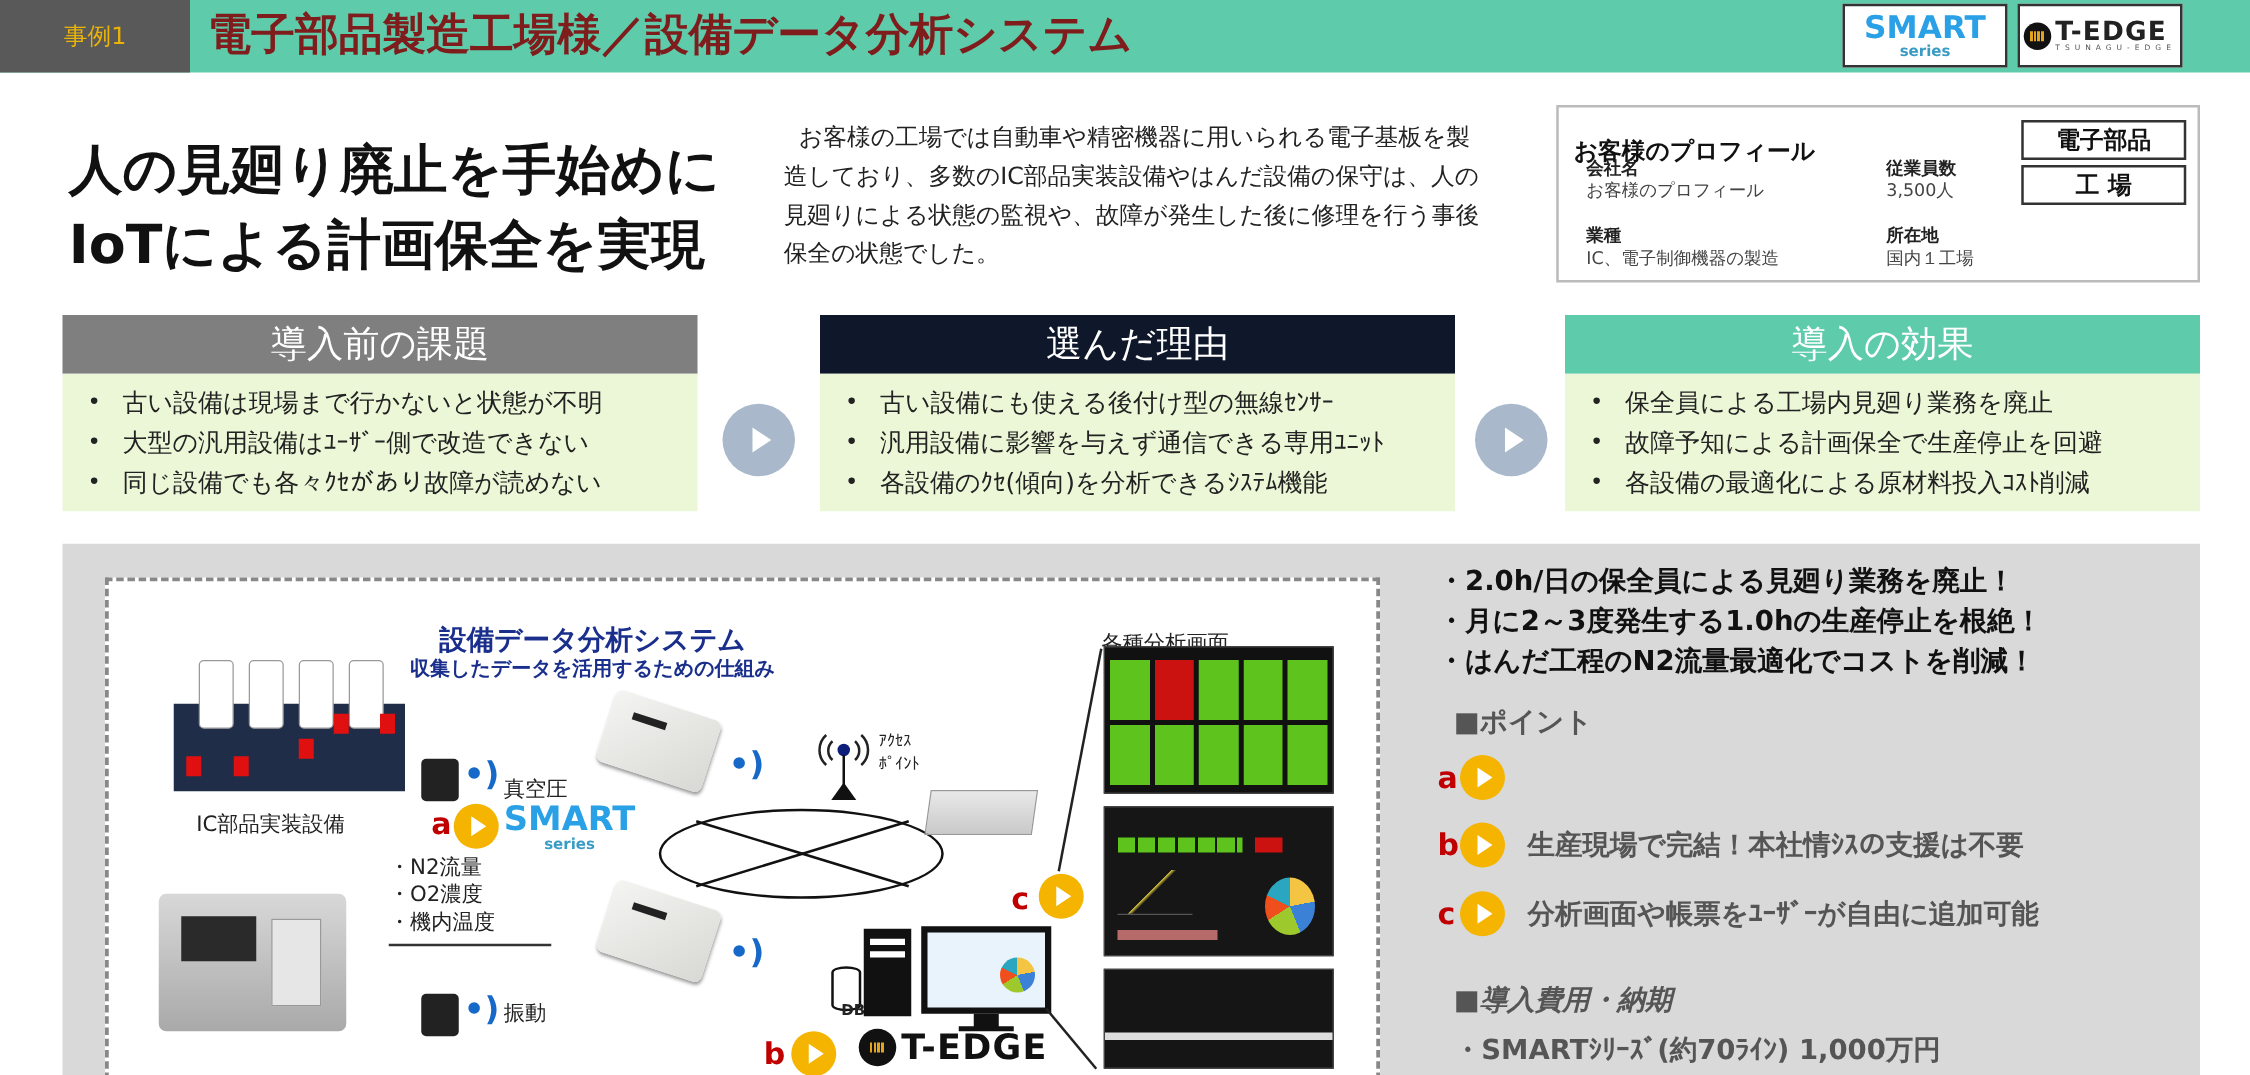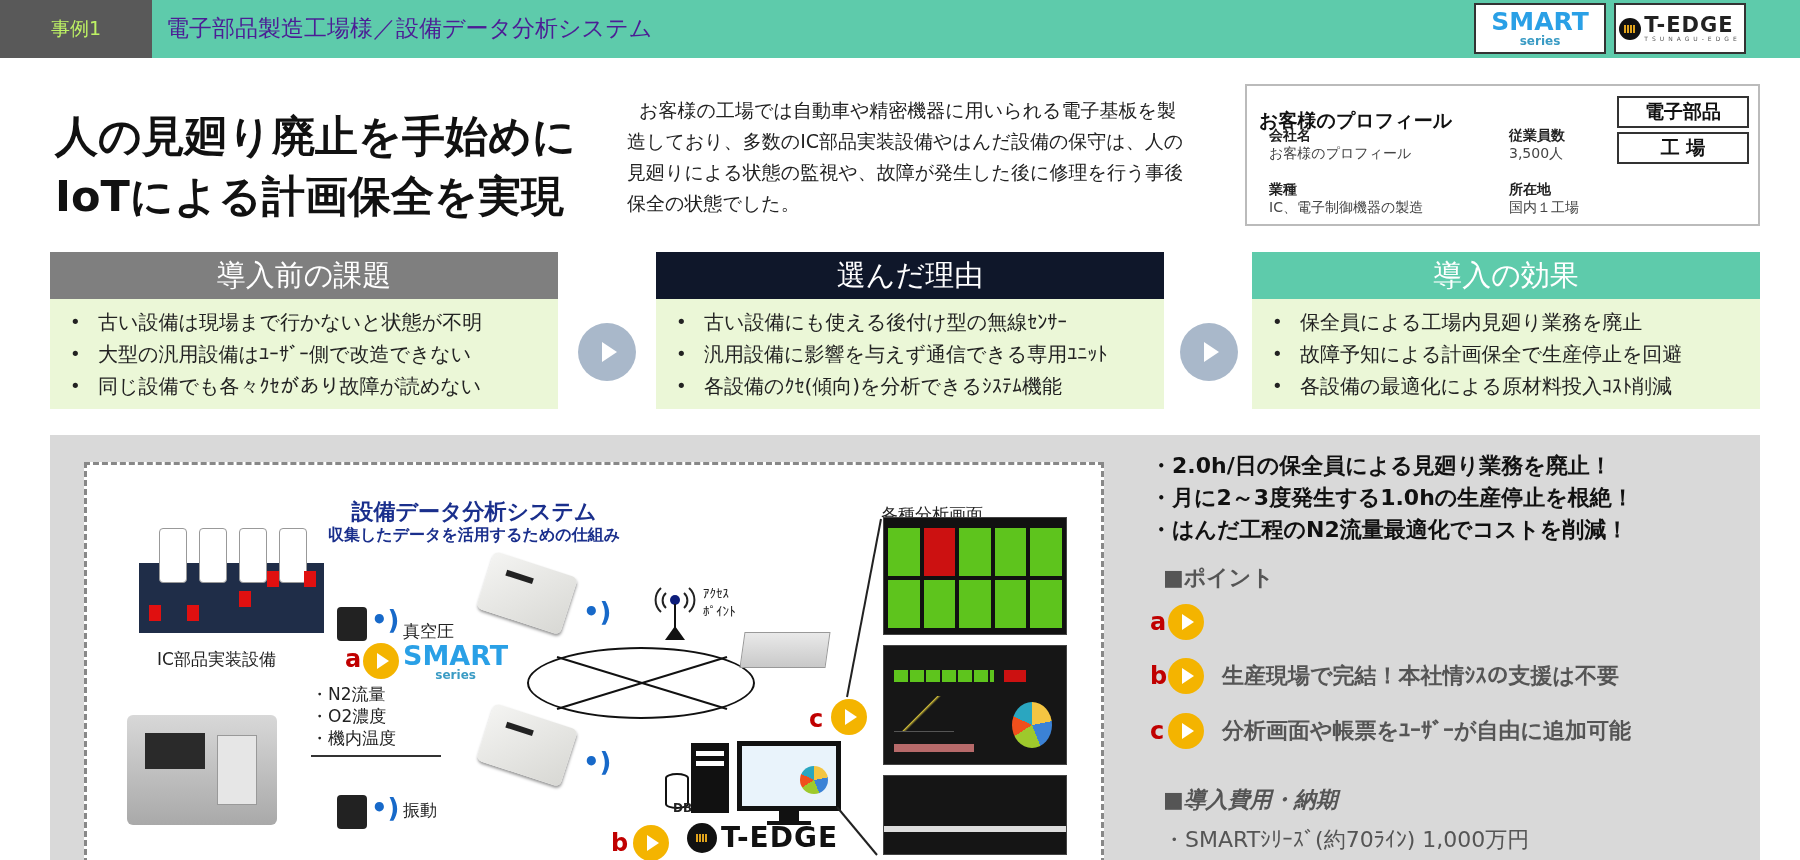--- a/index.html
+++ b/index.html
@@ -1,21 +1,21 @@
 <!DOCTYPE html>
 <html><head>
 <meta charset="utf-8">
 <style>
   * { box-sizing: border-box; margin: 0; padding: 0; }
   body { width: 1800px; height: 860px; background: #ffffff; font-family: "DejaVu Sans", "Liberation Sans", sans-serif; color: #111; position: relative; overflow: hidden; }
 
   
   .header { position: absolute; left: 0; top: 0; width: 1800px; height: 58px; background: #5ecbab; }
-  .case-tag { position: absolute; left: 0; top: 0; width: 152px; height: 58px; background: #595959; color: #bef264; font-size: 19px; display: flex; align-items: center; justify-content: center; }
-  .header-title { position: absolute; left: 166px; top: 6px; font-size: 23px; font-weight: normal; color: #4c1d95; letter-spacing: 0px; line-height: 44px; }
+  .case-tag { position: absolute; left: 0; top: 0; width: 152px; height: 58px; background: #595959; color: #eab308; font-size: 19px; display: flex; align-items: center; justify-content: center; }
+  .header-title { position: absolute; left: 166px; top: 6px; font-size: 35px; font-weight: bold; color: #7f1d1d; letter-spacing: 0px; line-height: 44px; }
   .logo-box { position: absolute; top: 3px; height: 51px; background: #fff; border: 2px solid #333; display: flex; flex-direction: column; align-items: center; justify-content: center; }
   .logo-smart { left: 1474px; width: 132px; }
   .logo-smart .s1 { color: #2aa0e6; font-weight: bold; font-size: 25px; line-height: 24px; }
   .logo-smart .s2 { color: #3a9bc4; font-weight: bold; font-size: 12px; line-height: 14px; }
   .logo-tedge { left: 1614px; width: 132px; flex-direction: row; }
   .tedge-circle { width: 22px; height: 22px; border-radius: 50%; background: #111; display: inline-flex; align-items: center; justify-content: center; margin-right: 3px; }
   .tedge-wave { width: 12px; height: 8px; background: repeating-linear-gradient(90deg, #e2a41c 0 2px, transparent 2px 3px); }
   .tedge-text { display: flex; flex-direction: column; }
   .tedge-text .t1 { font-size: 21px; font-weight: bold; color: #222; line-height: 20px; letter-spacing: 1px; }
   .tedge-text .t2 { font-size: 6px; color: #555; letter-spacing: 4px; line-height: 8px; }
@@ -81,21 +81,21 @@
   .pie { position: absolute; width: 40px; height: 46px; border-radius: 50%; background: conic-gradient(#f4c542 0 22%, #3b82d6 22% 44%, #9ec92c 44% 66%, #ef4f1c 66% 82%, #2aa6c0 82% 100%); }
 
   
   .results { position: absolute; left: 1150px; top: 450px; font-size: 22px; font-weight: bold; line-height: 32px; color: #111; }
   .section-label { position: absolute; left: 1163px; font-size: 22px; font-weight: bold; color: #555; }
   .point { position: absolute; left: 1150px; display: flex; align-items: center; }
   .point .pl { color: #c00000; font-weight: bold; font-size: 24px; width: 18px; }
   .point .pb { position: relative; width: 36px; height: 36px; border-radius: 50%; background: #f4b400; margin-right: 18px; display: flex; align-items: center; justify-content: center; }
   .point .pb::after { content: ""; border-left: 12px solid #fff; border-top: 8px solid transparent; border-bottom: 8px solid transparent; margin-left: 4px; }
   .point .pt { font-size: 22px; font-weight: bold; color: #555; }
-  .cost { position: absolute; left: 1163px; top: 825px; font-size: 22px; font-weight: normal; color: #555; text-align: center; }
+  .cost { position: absolute; left: 1163px; top: 825px; font-size: 22px; font-weight: bold; color: #555; text-align: center; }
 </style>
 </head>
 <body>
 
 <div class="header">
   <div class="case-tag">事例1</div>
   <div class="header-title">電子部品製造工場様／設備データ分析システム</div>
   <div class="logo-box logo-smart">
     <span class="s1">SMART</span>
     <span class="s2">series</span>

